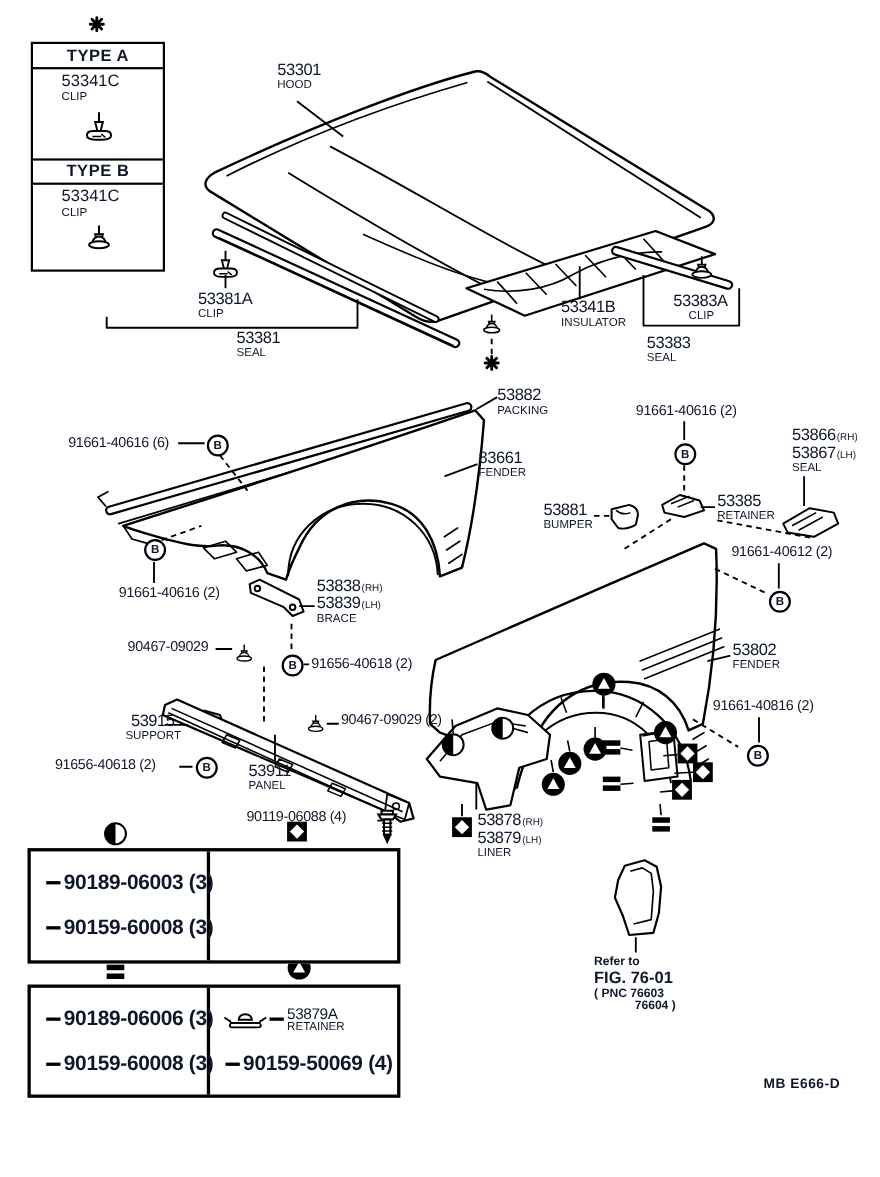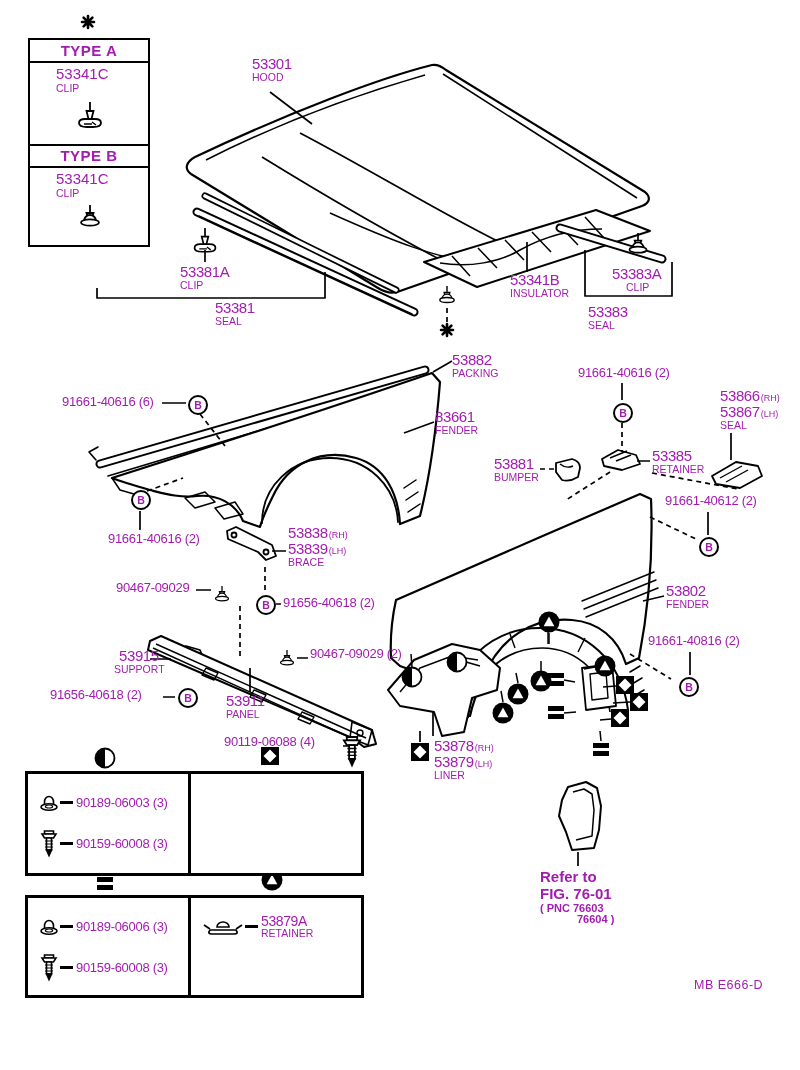--- a/index.html
+++ b/index.html
@@ -1,44 +1,44 @@
 <!DOCTYPE html>
 <html><head>
 <meta charset="utf-8">
 <style>
   html,body{margin:0;padding:0;background:#fff}
-  .stage{position:relative;width:800px;height:1070px;background:#fff;font-family:"Liberation Sans",sans-serif;color:#a21caf;overflow:hidden}
+  .stage{position:relative;width:800px;height:1070px;background:#fff;font-family:"Liberation Sans",sans-serif;color:#0f172a;overflow:hidden}
   svg{display:block}
   #art{position:absolute;left:0;top:0}
   .lbl{position:absolute;font-weight:400;line-height:1.06;letter-spacing:-0.4px;white-space:nowrap}
   .pn{font-size:15px}
   .pname{font-size:10.5px;letter-spacing:0}
   .fnum{font-size:13px;letter-spacing:-0.3px}
   .side{font-size:9px;letter-spacing:0;margin-left:1px}
   .cb{position:absolute;width:16px;height:16px;border:2px solid #000;border-radius:50%;background:#fff;display:flex;align-items:center;justify-content:center;font-size:10.5px;font-weight:700}
   
   .typebox{position:absolute;left:28px;top:38px;width:118px;height:205px;border:2.5px solid #000;display:flex;flex-direction:column}
   .tb-head{height:22px;border-bottom:2.5px solid #000;display:flex;align-items:center;justify-content:center;font-size:15px;font-weight:700;letter-spacing:0.5px}
   .tb-head.mid{border-top:2.5px solid #000}
   .tb-cell{flex:1;padding:2px 0 0 26px}
   .tb-cell .pin{margin:0 0 0 12px}
   
   .ptable{position:absolute;border:3px solid #000;display:flex;background:#fff}
   .pcell{width:163px;padding:8px 0 0 12px;box-sizing:border-box}
   .pcell.first{border-right:3px solid #000}
   .trow{display:flex;align-items:center;height:41px}
   .dash{display:inline-block;width:13px;height:2.5px;background:#000;margin:0 3px 0 2px;flex:none}
-  .tnum{font-size:13px;font-weight:400;letter-spacing:-0.3px;white-space:nowrap}
+  .tnum{font-size:19px;font-weight:700;letter-spacing:-0.3px;white-space:nowrap}
   .t2name .pn{font-size:14px}
   .refer{position:absolute;font-weight:700;line-height:1.15}
-  .refer .r1{font-size:15px}
+  .refer .r1{font-size:11px}
   .refer .r2{font-size:15px}
   .refer .r3{font-size:11px;line-height:1.0}
   .refer .r4{font-size:11px;line-height:1.0;padding-left:37px}
-  .footer-code{position:absolute;font-size:12.5px;font-weight:400;letter-spacing:0.5px}
+  .footer-code{position:absolute;font-size:12.5px;font-weight:700;letter-spacing:0.5px}
 </style>
 </head>
 <body>
 
 <div class="stage">
 
   <svg id="art" width="800" height="1070" viewBox="0 0 800 1070">
     <defs>
       <g id="refmark" stroke="#000" stroke-width="2.6" stroke-linecap="round">
         <path d="M-6,0 H6 M0,-6 V6 M-4.4,-4.4 L4.4,4.4 M-4.4,4.4 L4.4,-4.4"></path>
@@ -387,20 +387,27 @@
       <div class="trow">
         <svg width="40" height="26" viewBox="-20 -13 40 26">
             <use href="#g-retainer"></use>
           </svg>
         <span class="dash"></span>
         <span class="t2name lbl" style="position:static">
           <span class="pn" style="display:block">53879A</span>
           <span class="pname" style="display:block">RETAINER</span>
         </span>
       </div>
+      <div class="trow">
+        <svg width="18" height="30" viewBox="-9 -1 18 28">
+            <use href="#g-screw"></use>
+          </svg>
+        <span class="dash"></span>
+        <span class="tnum">90159-50069 (4)</span>
+      </div>
     </div>
   </div>
 
   <div class="refer" style="left:540px;top:868px">
     <div class="r1">Refer to</div>
     <div class="r2">FIG. 76-01</div>
     <div class="r3">( PNC  76603</div>
     <div class="r4">76604 )</div>
   </div>
 

